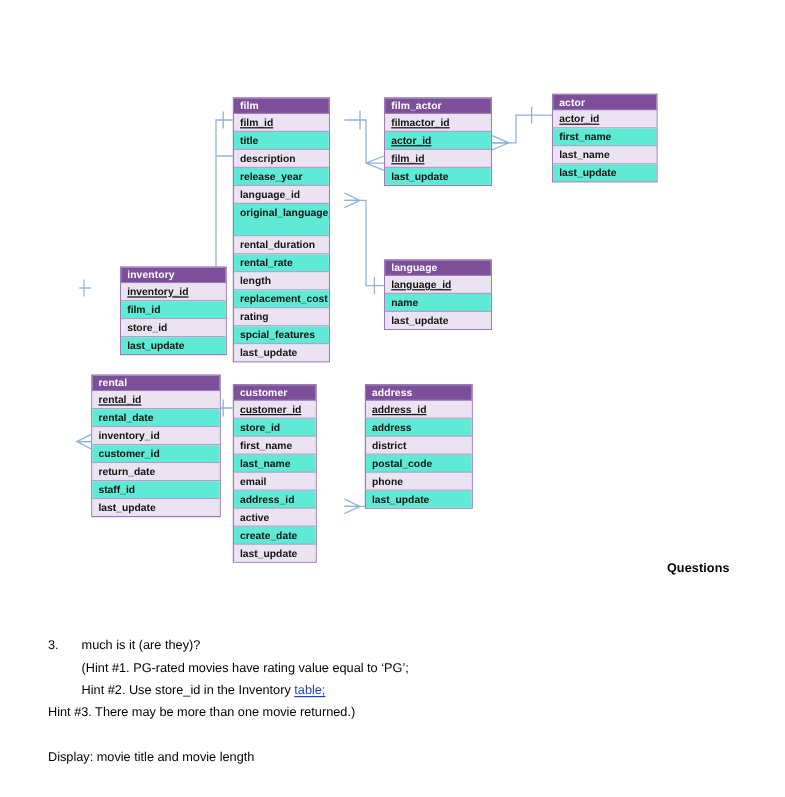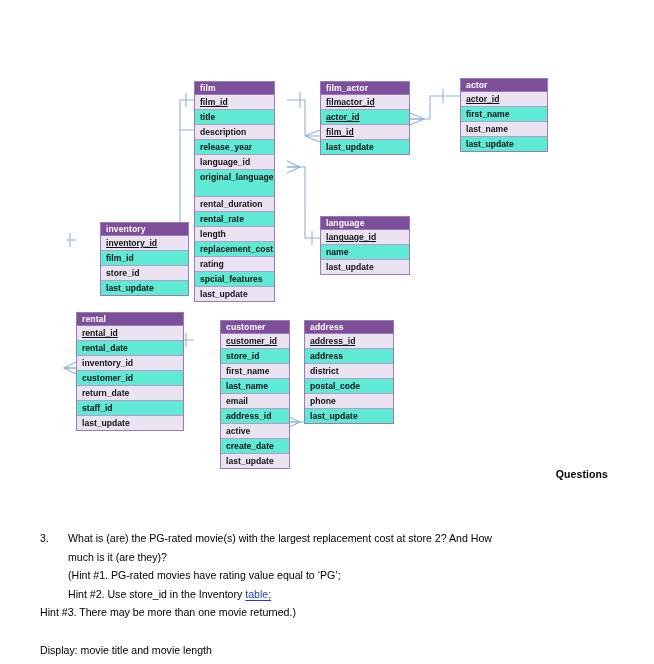--- a/index.html
+++ b/index.html
@@ -218,21 +218,21 @@
     <div class="ehead">rental</div>
     <div class="erow alt"><span class="pk">rental_id</span></div>
     <div class="erow">rental_date</div>
     <div class="erow alt">inventory_id</div>
     <div class="erow">customer_id</div>
     <div class="erow alt">return_date</div>
     <div class="erow">staff_id</div>
     <div class="erow alt">last_update</div>
   </div>
 
-  <div class="entity" style="left:194px; top:320px; width:70px;margin-left:26px;">
+  <div class="entity" style="left:194px; top:320px; width:70px;">
     <div class="ehead">customer</div>
     <div class="erow alt"><span class="pk">customer_id</span></div>
     <div class="erow">store_id</div>
     <div class="erow alt">first_name</div>
     <div class="erow">last_name</div>
     <div class="erow alt">email</div>
     <div class="erow">address_id</div>
     <div class="erow alt">active</div>
     <div class="erow">create_date</div>
     <div class="erow alt">last_update</div>
@@ -246,21 +246,20 @@
     <div class="erow">postal_code</div>
     <div class="erow alt">phone</div>
     <div class="erow">last_update</div>
   </div>
 
   <div class="questions-label">Questions</div>
 
   <div class="qblock">
     <div class="qnum">3.</div>
 
-    <div class="qline indent1">What is (are) the PG-rated movie(s) with the largest replacement cost at store 2?  And How</div>
 
     <div class="qline indent1">much is it (are they)?</div>
 
     <div class="qline indent1">(Hint #1. PG-rated movies have rating value equal to ‘PG’;</div>
 
     <div class="qline indent1"><span>Hint #2. Use store_id in the Inventory </span><a class="link" href="#">table;</a></div>
 
     <div class="qline indent0">Hint #3. There may be more than one movie returned.)</div>
 
     <div class="qline indent0 italic">Display: movie title and movie length</div>

